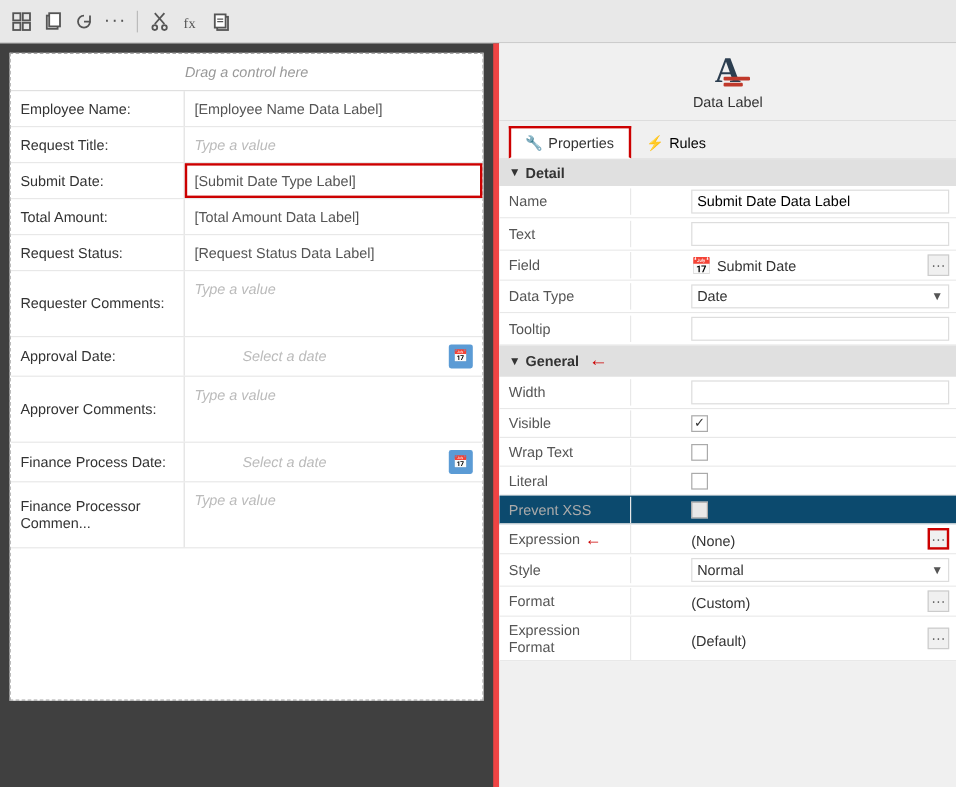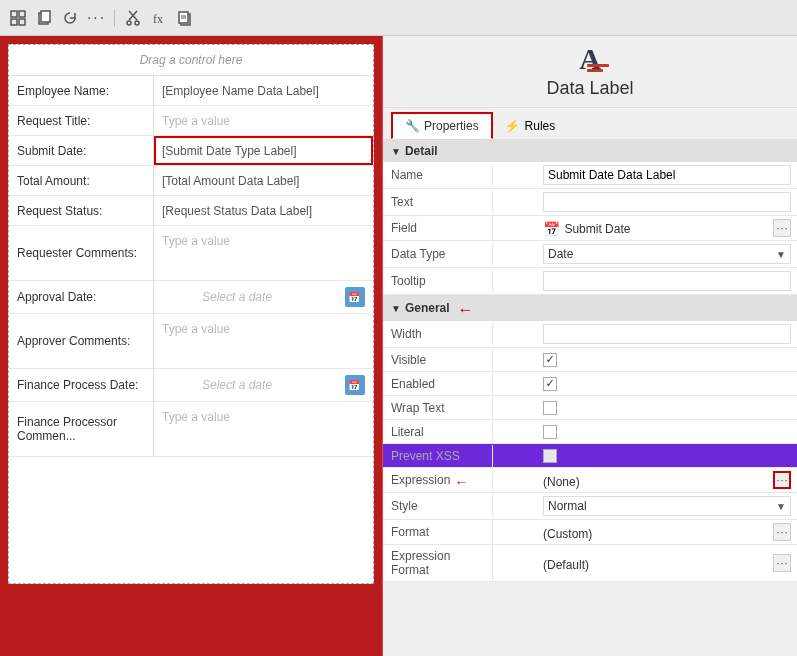--- a/index.html
+++ b/index.html
@@ -24,23 +24,23 @@
 
     
     .main-area {
       display: flex;
       flex: 1;
       overflow: hidden;
     }
 
     
     .form-canvas {
-      width: 383px;
-      background: #b91c1c;
-      border-right: 1px solid #ef4444;
+      width: 416px;
+      background: #404040;
+      border-right: 5px solid #ef4444;
       overflow-y: auto;
       padding: 8px;
     }
 
     .drop-zone {
       border: 1px dashed #aaa;
       background: white;
       min-height: 540px;
     }
 
@@ -83,20 +83,21 @@
       color: #555;
     }
 
     .form-value.selected {
       border: 2px solid #cc0000;
       padding: 4px 6px;
     }
 
     .form-value.placeholder {
       color: #bbb;
+      font-style: italic;
     }
 
     .form-value.date-field {
       display: flex;
       align-items: center;
       justify-content: space-between;
       margin-left: 40px;
     }
 
     .date-icon {
@@ -401,21 +402,21 @@
 
     <div class="panel-header">
       <div style="display:flex; flex-direction:column; align-items:center;">
         <div style="position:relative; display:inline-block;">
           <span style="font-size:30px; font-weight:bold; font-family:'Times New Roman',serif; color:#2c3e50; line-height:1;">A</span>
           <div style="position:absolute; bottom:2px; right:-8px; display:flex; flex-direction:column; gap:2px;">
             <div style="width:22px; height:3px; background:#c0392b; border-radius:1px;"></div>
             <div style="width:16px; height:3px; background:#c0392b; border-radius:1px;"></div>
           </div>
         </div>
-        <div style="margin-top:4px; font-size:18px; color:#333;">Data Label</div>
+        <div style="margin-top:4px; font-size:12px; color:#333;">Data Label</div>
       </div>
     </div>
 
     <div class="tabs-row">
       <div class="tab active">
         <span>🔧</span>
         <span>Properties</span>
       </div>
       <div class="tab">
         <span>⚡</span>
@@ -485,42 +486,36 @@
         </div>
       </div>
 
       <div class="prop-row">
         <div class="prop-name">Visible</div>
         <div class="prop-value">
           <div class="prop-checkbox checked"></div>
         </div>
       </div>
 
-      <div class="prop-row">
-        <div class="prop-name">Enabled</div>
-        <div class="prop-value">
-          <div class="prop-checkbox checked"></div>
-        </div>
-      </div>
 
       <div class="prop-row">
         <div class="prop-name">Wrap Text</div>
         <div class="prop-value">
           <div class="prop-checkbox"></div>
         </div>
       </div>
 
       <div class="prop-row">
         <div class="prop-name">Literal</div>
         <div class="prop-value">
           <div class="prop-checkbox"></div>
         </div>
       </div>
 
-      <div class="prop-row" style="background:#6d28d9;">
+      <div class="prop-row" style="background:#0c4a6e;">
         <div class="prop-name" style="color:#aaa;">Prevent XSS</div>
         <div class="prop-value">
           <div class="prop-checkbox disabled"></div>
         </div>
       </div>
 
       <div class="prop-row">
         <div class="prop-name">
           <span>Expression</span>
           <span class="arrow-indicator" style="font-size:14px;">←</span>

